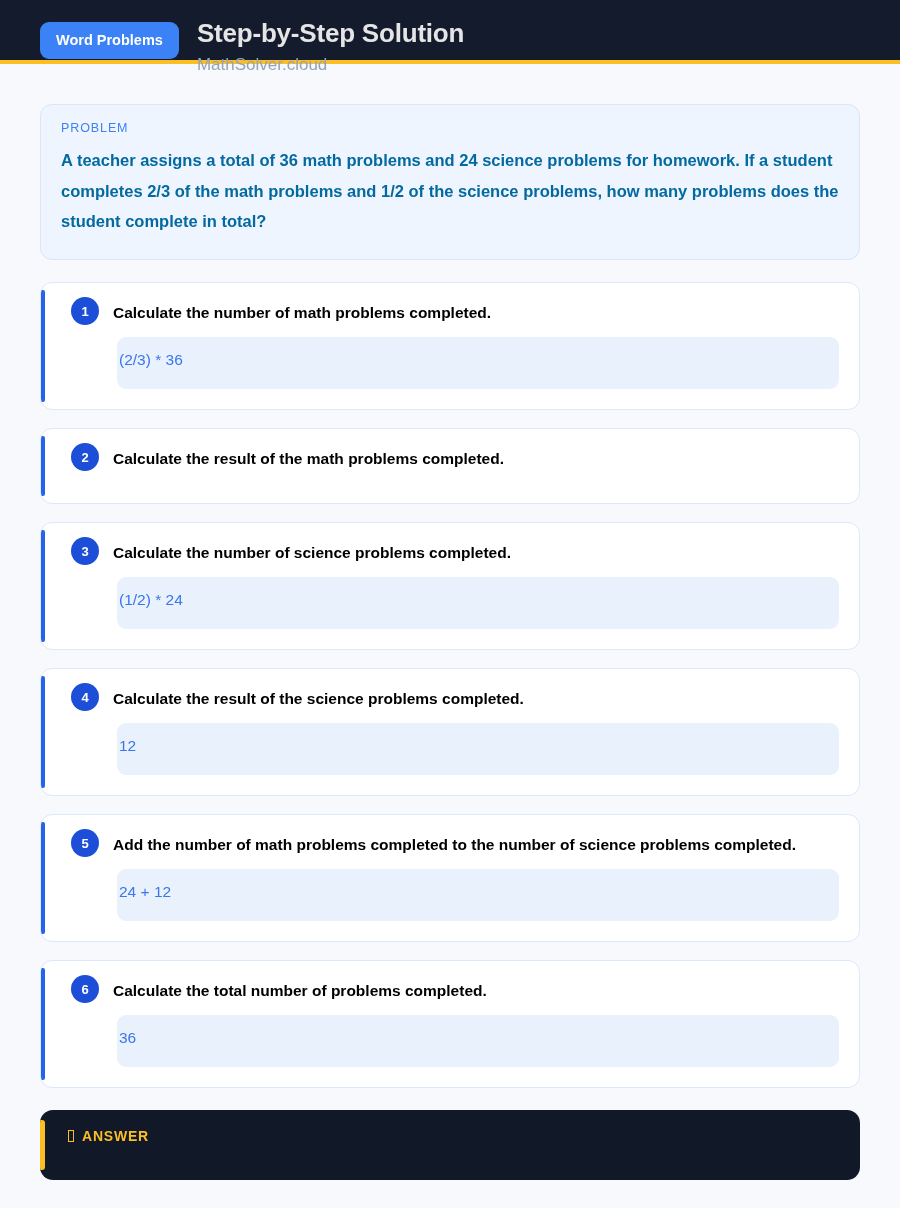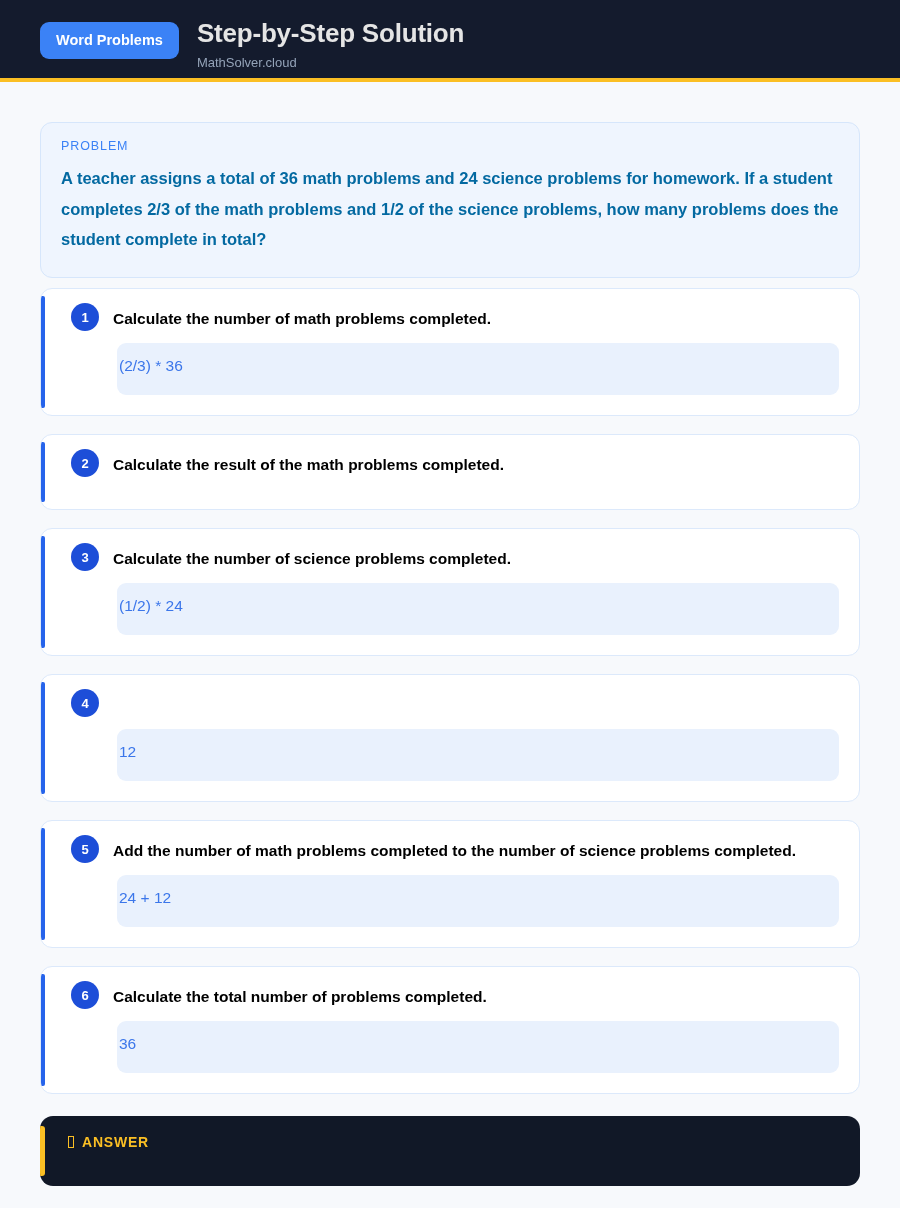--- a/index.html
+++ b/index.html
@@ -15,21 +15,21 @@
     overflow: hidden;
   }
 
   
   .header {
     background: #141b2d;
     padding: 14px 40px 16px 40px;
     border-bottom: 4px solid #fbbf24;
     display: flex;
     align-items: flex-start;
-    height: 82px;
+    height: 64px;
   }
   .badge {
     background: #3b82f6;
     color: #ffffff;
     font-size: 14.5px;
     font-weight: bold;
     padding: 11px 16px;
     border-radius: 9px;
     margin-right: 18px;
     margin-top: 8px;
@@ -41,36 +41,36 @@
   }
   .header-title {
     color: #e5e5e5;
     font-size: 26px;
     font-weight: bold;
     line-height: 1.25;
     letter-spacing: -0.2px;
   }
   .header-sub {
     color: #94a3b8;
-    font-size: 13px;
+    font-size: 17px;
     margin-top: 5px;
   }
 
   
   .main {
     padding: 40px 40px 0 40px;
   }
 
   
   .problem-card {
     background: #eff5fe;
     border: 1px solid #d6e6fb;
     border-radius: 12px;
     padding: 16px 20px 22px 20px;
-    margin-bottom: 10px;
+    margin-bottom: 22px;
   }
   .problem-label {
     color: #3b82f6;
     font-size: 12.5px;
     letter-spacing: 0.9px;
     margin-bottom: 10px;
   }
   .problem-text {
     color: #0369a1;
     font-size: 16.5px;
@@ -212,20 +212,21 @@
       <div class="step-num">3</div>
       <div class="step-title">Calculate the number of science problems completed.</div>
     </div>
     <div class="step-expr">(1/2) * 24</div>
   </div>
 
   <div class="step-card">
     <div class="step-accent"></div>
     <div class="step-head">
       <div class="step-num">4</div>
+      <div class="step-title">Calculate the result of the science problems completed.</div>
     </div>
     <div class="step-expr">12</div>
   </div>
 
   <div class="step-card">
     <div class="step-accent"></div>
     <div class="step-head">
       <div class="step-num">5</div>
       <div class="step-title">Add the number of math problems completed to the number of science problems completed.</div>
     </div>

